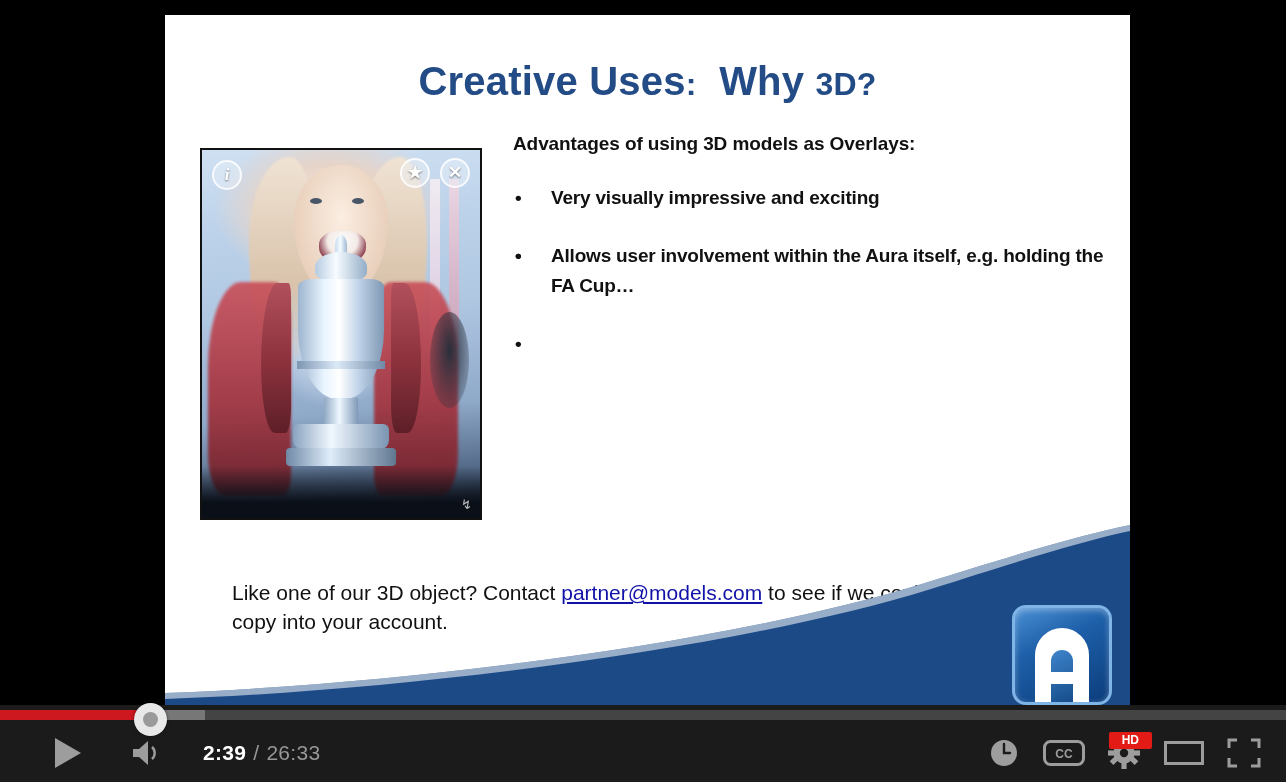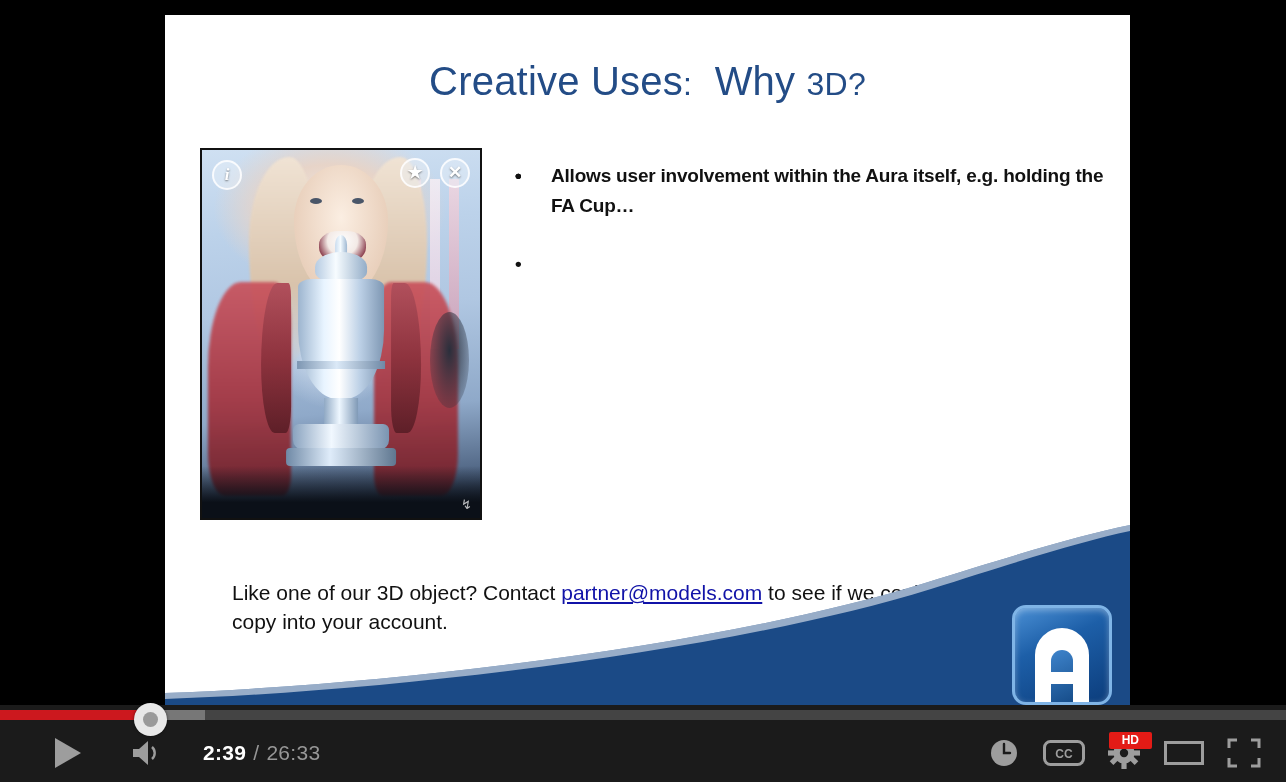--- a/index.html
+++ b/index.html
@@ -30,21 +30,21 @@
     overflow: hidden;
   }
 
   
   #slide-title {
     position: absolute;
     left: 0; top: 44px; width: 965px;
     text-align: center;
     color: #234c86;
     font-size: 40px;
-    font-weight: normal;
+    font-weight: bold;
     letter-spacing: 0.2px;
     white-space: nowrap;
   }
   #slide-title .small {
     font-size: 32px;
   }
 
   
   #photo-frame {
     position: absolute;
@@ -413,23 +413,25 @@
           </div>
           <div class="bottom-dark"></div>
         </div>
         <div class="ar-btn info">i</div>
         <div class="ar-btn star">★</div>
         <div class="ar-btn close">✕</div>
         <div class="ar-logo-mark">↯</div>
       </div>
 
       <div id="body-col">
+        <div id="body-heading">Advantages of using 3D models as Overlays:</div>
         <ul id="bullets">
           <li>
             <span class="dot">•</span>
+            <span>Very visually impressive and exciting</span>
           </li>
           <li>
             <span class="dot">•</span>
           </li>
           <li>
             <span class="dot">•</span>
             <span>Allows user involvement within the Aura itself, e.g. holding the FA Cup…</span>
           </li>
           <li>
             <span class="dot">•</span>

